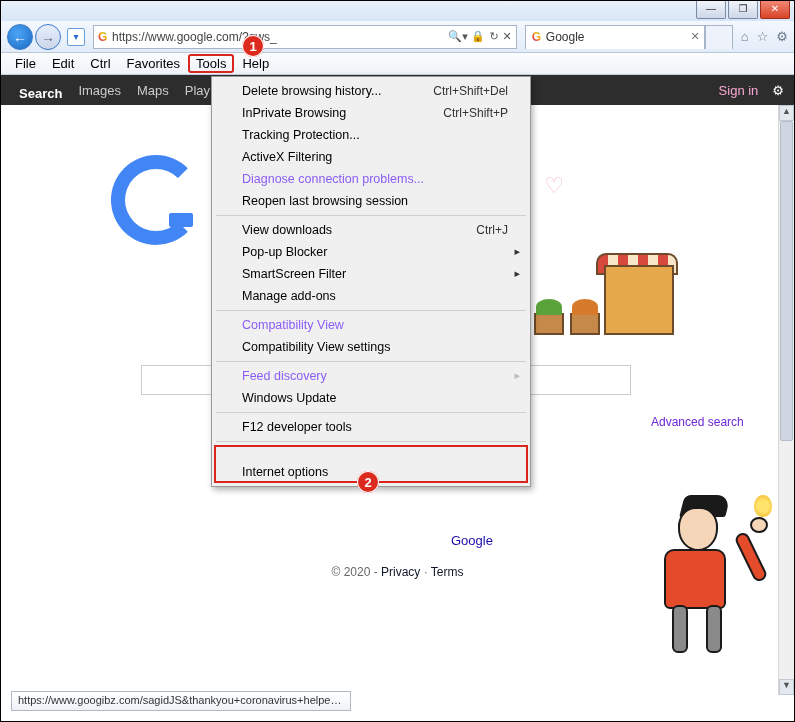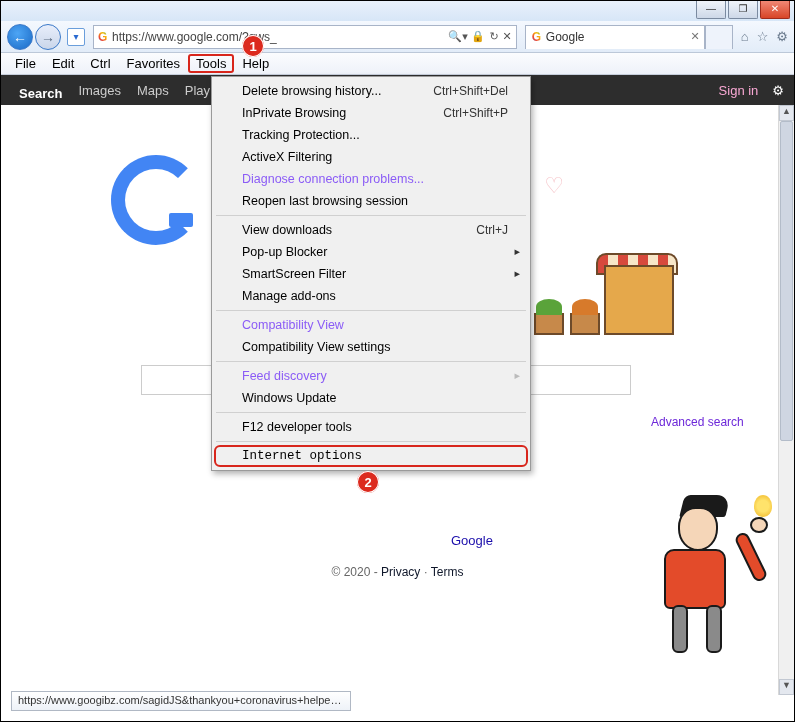--- a/index.html
+++ b/index.html
@@ -61,21 +61,21 @@
   .footer-line a{ color:#0f172a; text-decoration:none; cursor:pointer;}
 
   
   .dropdown { position:absolute; left:210px; top:75px; width:320px; background:#f0f0f0; border:1px solid #9a9a9a; box-shadow:2px 3px 6px rgba(0,0,0,.3); padding:3px 2px; z-index:20;}
   .dd-item { padding: 4px 20px 4px 28px; font-size:12.5px; color:#000; display:flex; justify-content:space-between; cursor:pointer; position:relative;gap:44px;}
   .dd-item.disabled{ color:#8b5cf6; cursor:default;}
   .dd-item .shortcut{ color:#333; font-size:12px;}
   .dd-item.submenu::after{ content:"▸"; position:absolute; right:8px; font-size:11px; color:#333;}
   .dd-item.disabled.submenu::after{ color:#bbb;}
   .dd-sep{ height:1px; background:#d0d0d0; margin:3px 2px;}
-  .dd-item.highlight{ border:2px solid #d8261c; border-radius:6px; padding:2px 18px 2px 26px;font-family:Liberation Mono, monospace;}
+  .dd-item.highlight{ border:2px solid #d8261c; border-radius:0; padding:18px 18px 2px 26px;}
 
   
   .badge { position:absolute; width:22px; height:22px; border-radius:50%; background:#dc2a1e; color:#fff; font-weight:bold; font-size:13px; display:flex; align-items:center; justify-content:center; z-index:30; box-shadow:0 0 0 1px #fff inset;}
   .badge.b1{ left:241px; top:34px;}
   .badge.b2{ left:356px; top:470px;}
 
   
   .mascot { position:absolute; right:22px; bottom:40px; width:130px; height:170px; z-index:4;}
   .m-head{ position:absolute; top:12px; left:36px; width:40px; height:44px; background:#f5d6b8; border-radius:44% 44% 50% 50%; border:2px solid #1a1a1a;}
   .m-hair{ position:absolute; top:0; left:40px; width:46px; height:22px; background:#1a1a1a; border-radius:6px 14px 2px 2px; transform: skewX(-14deg);}

